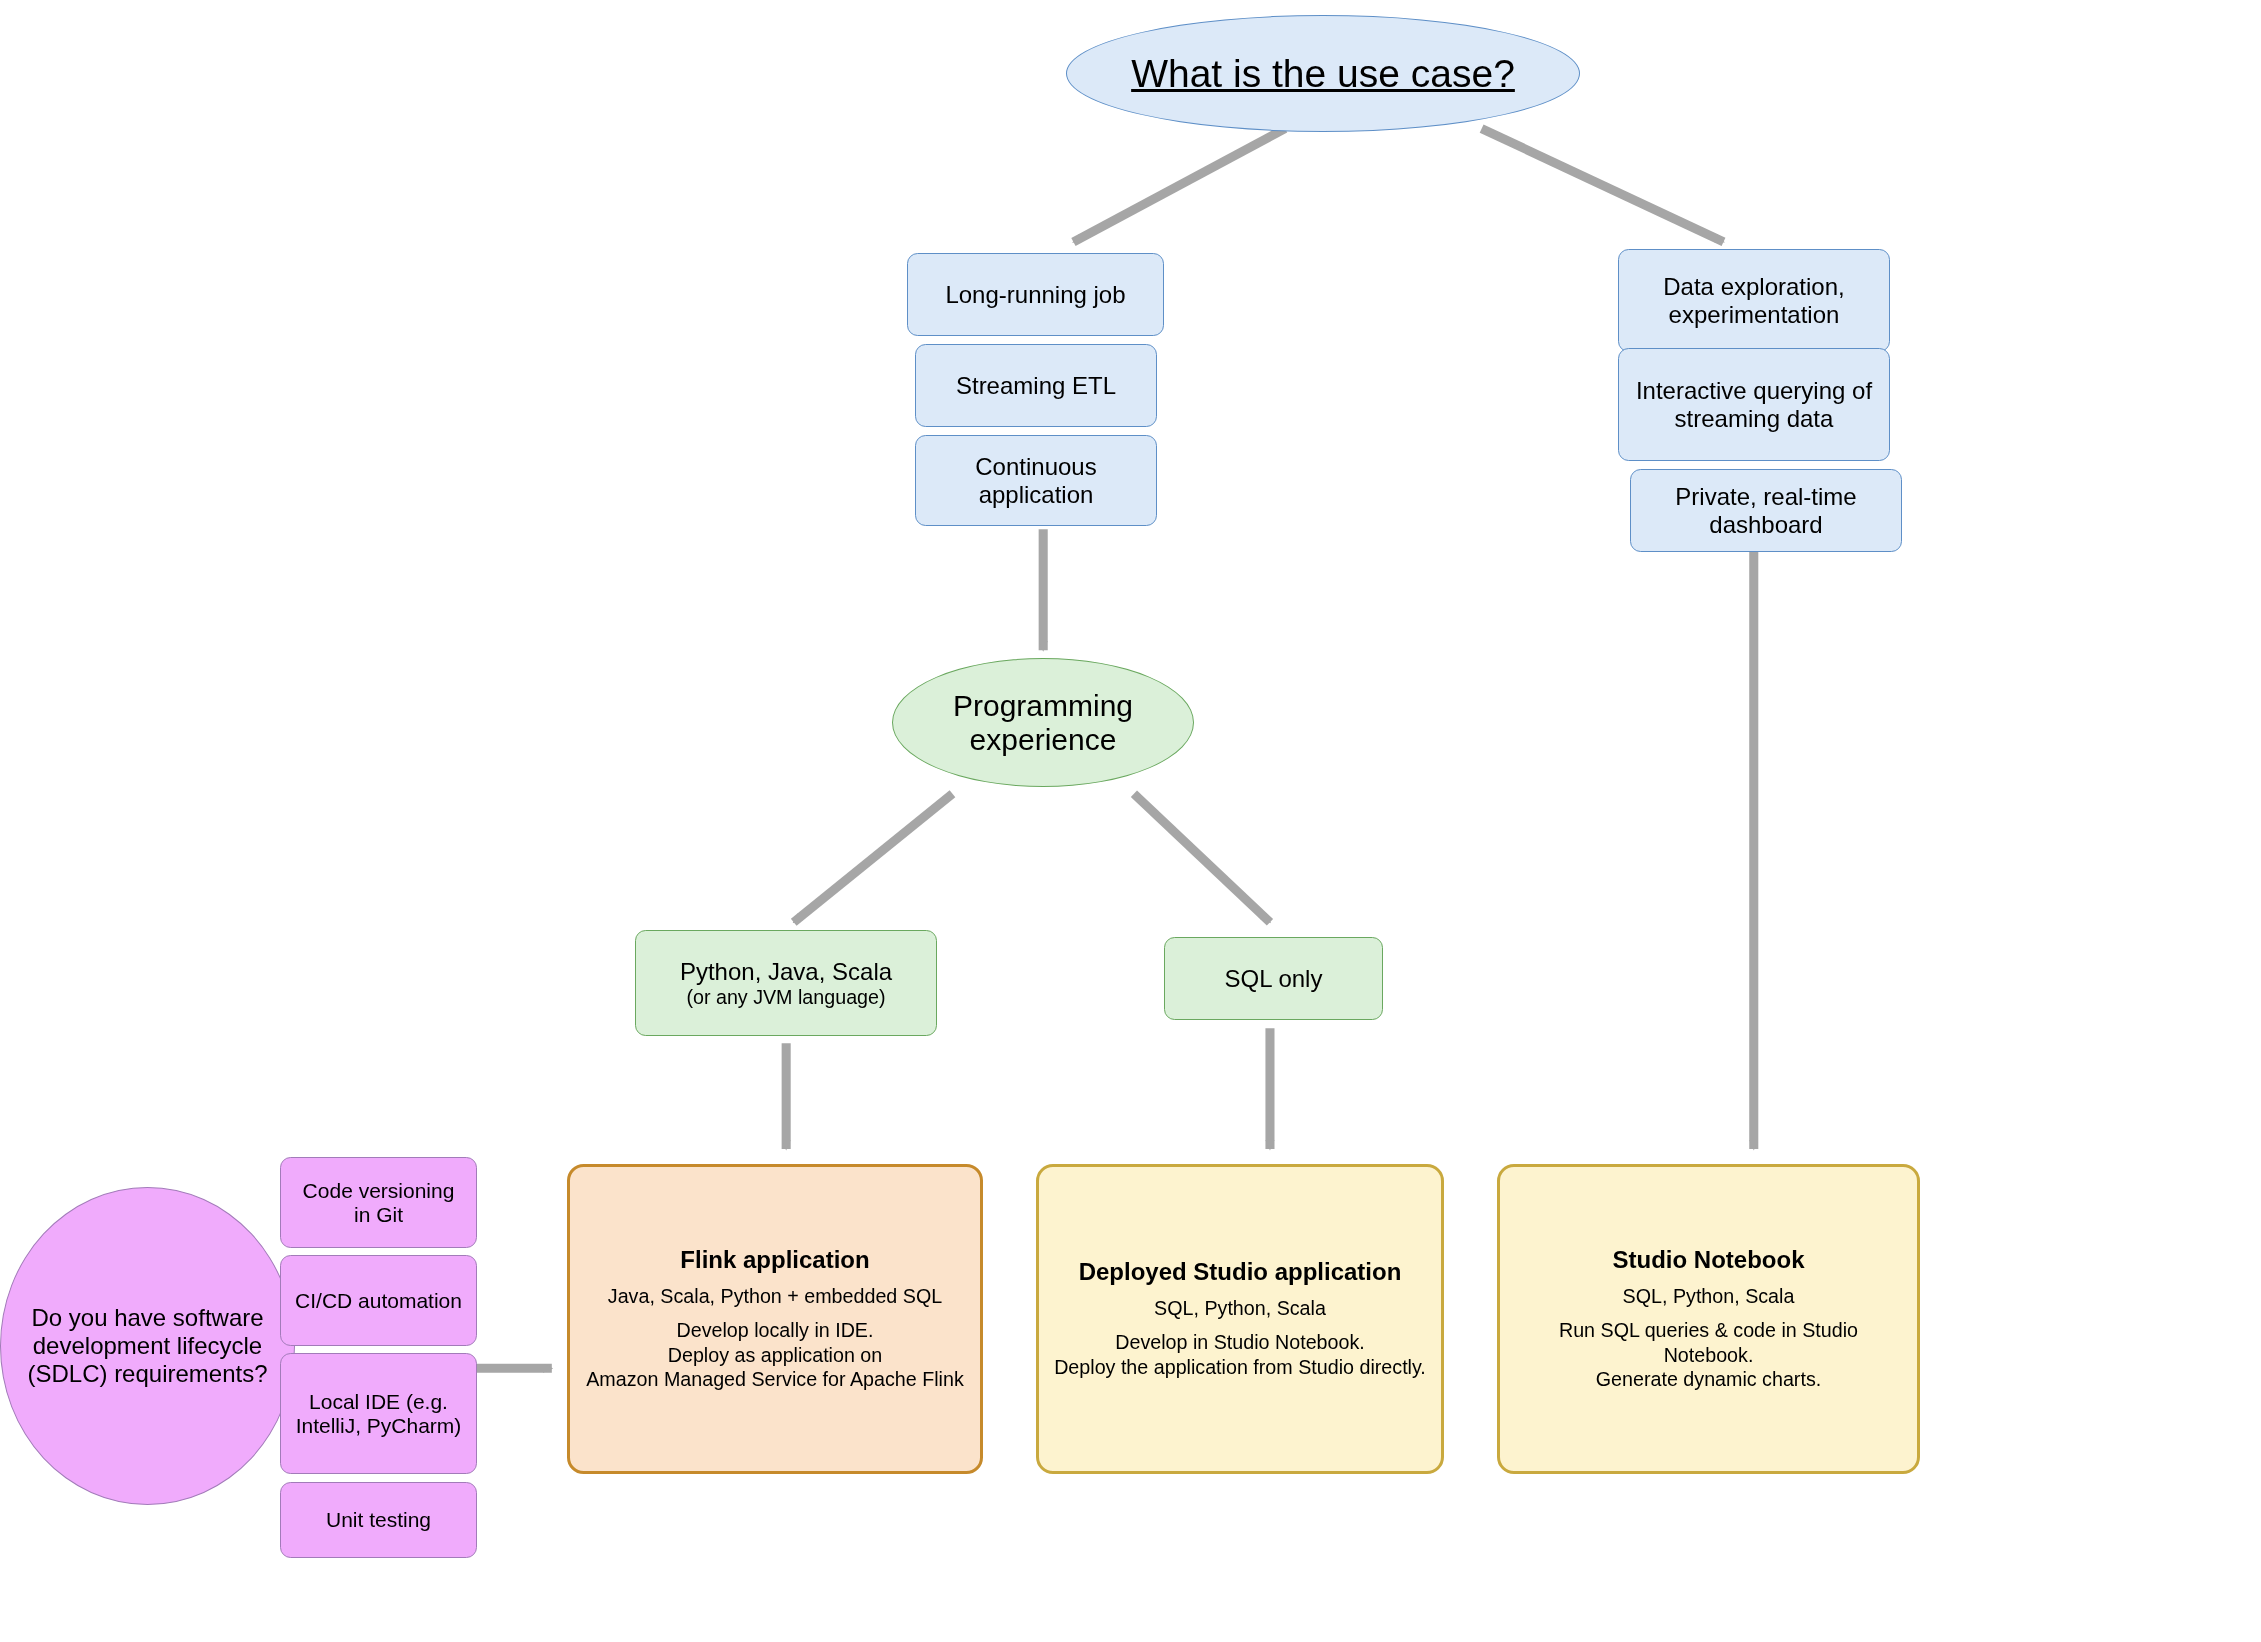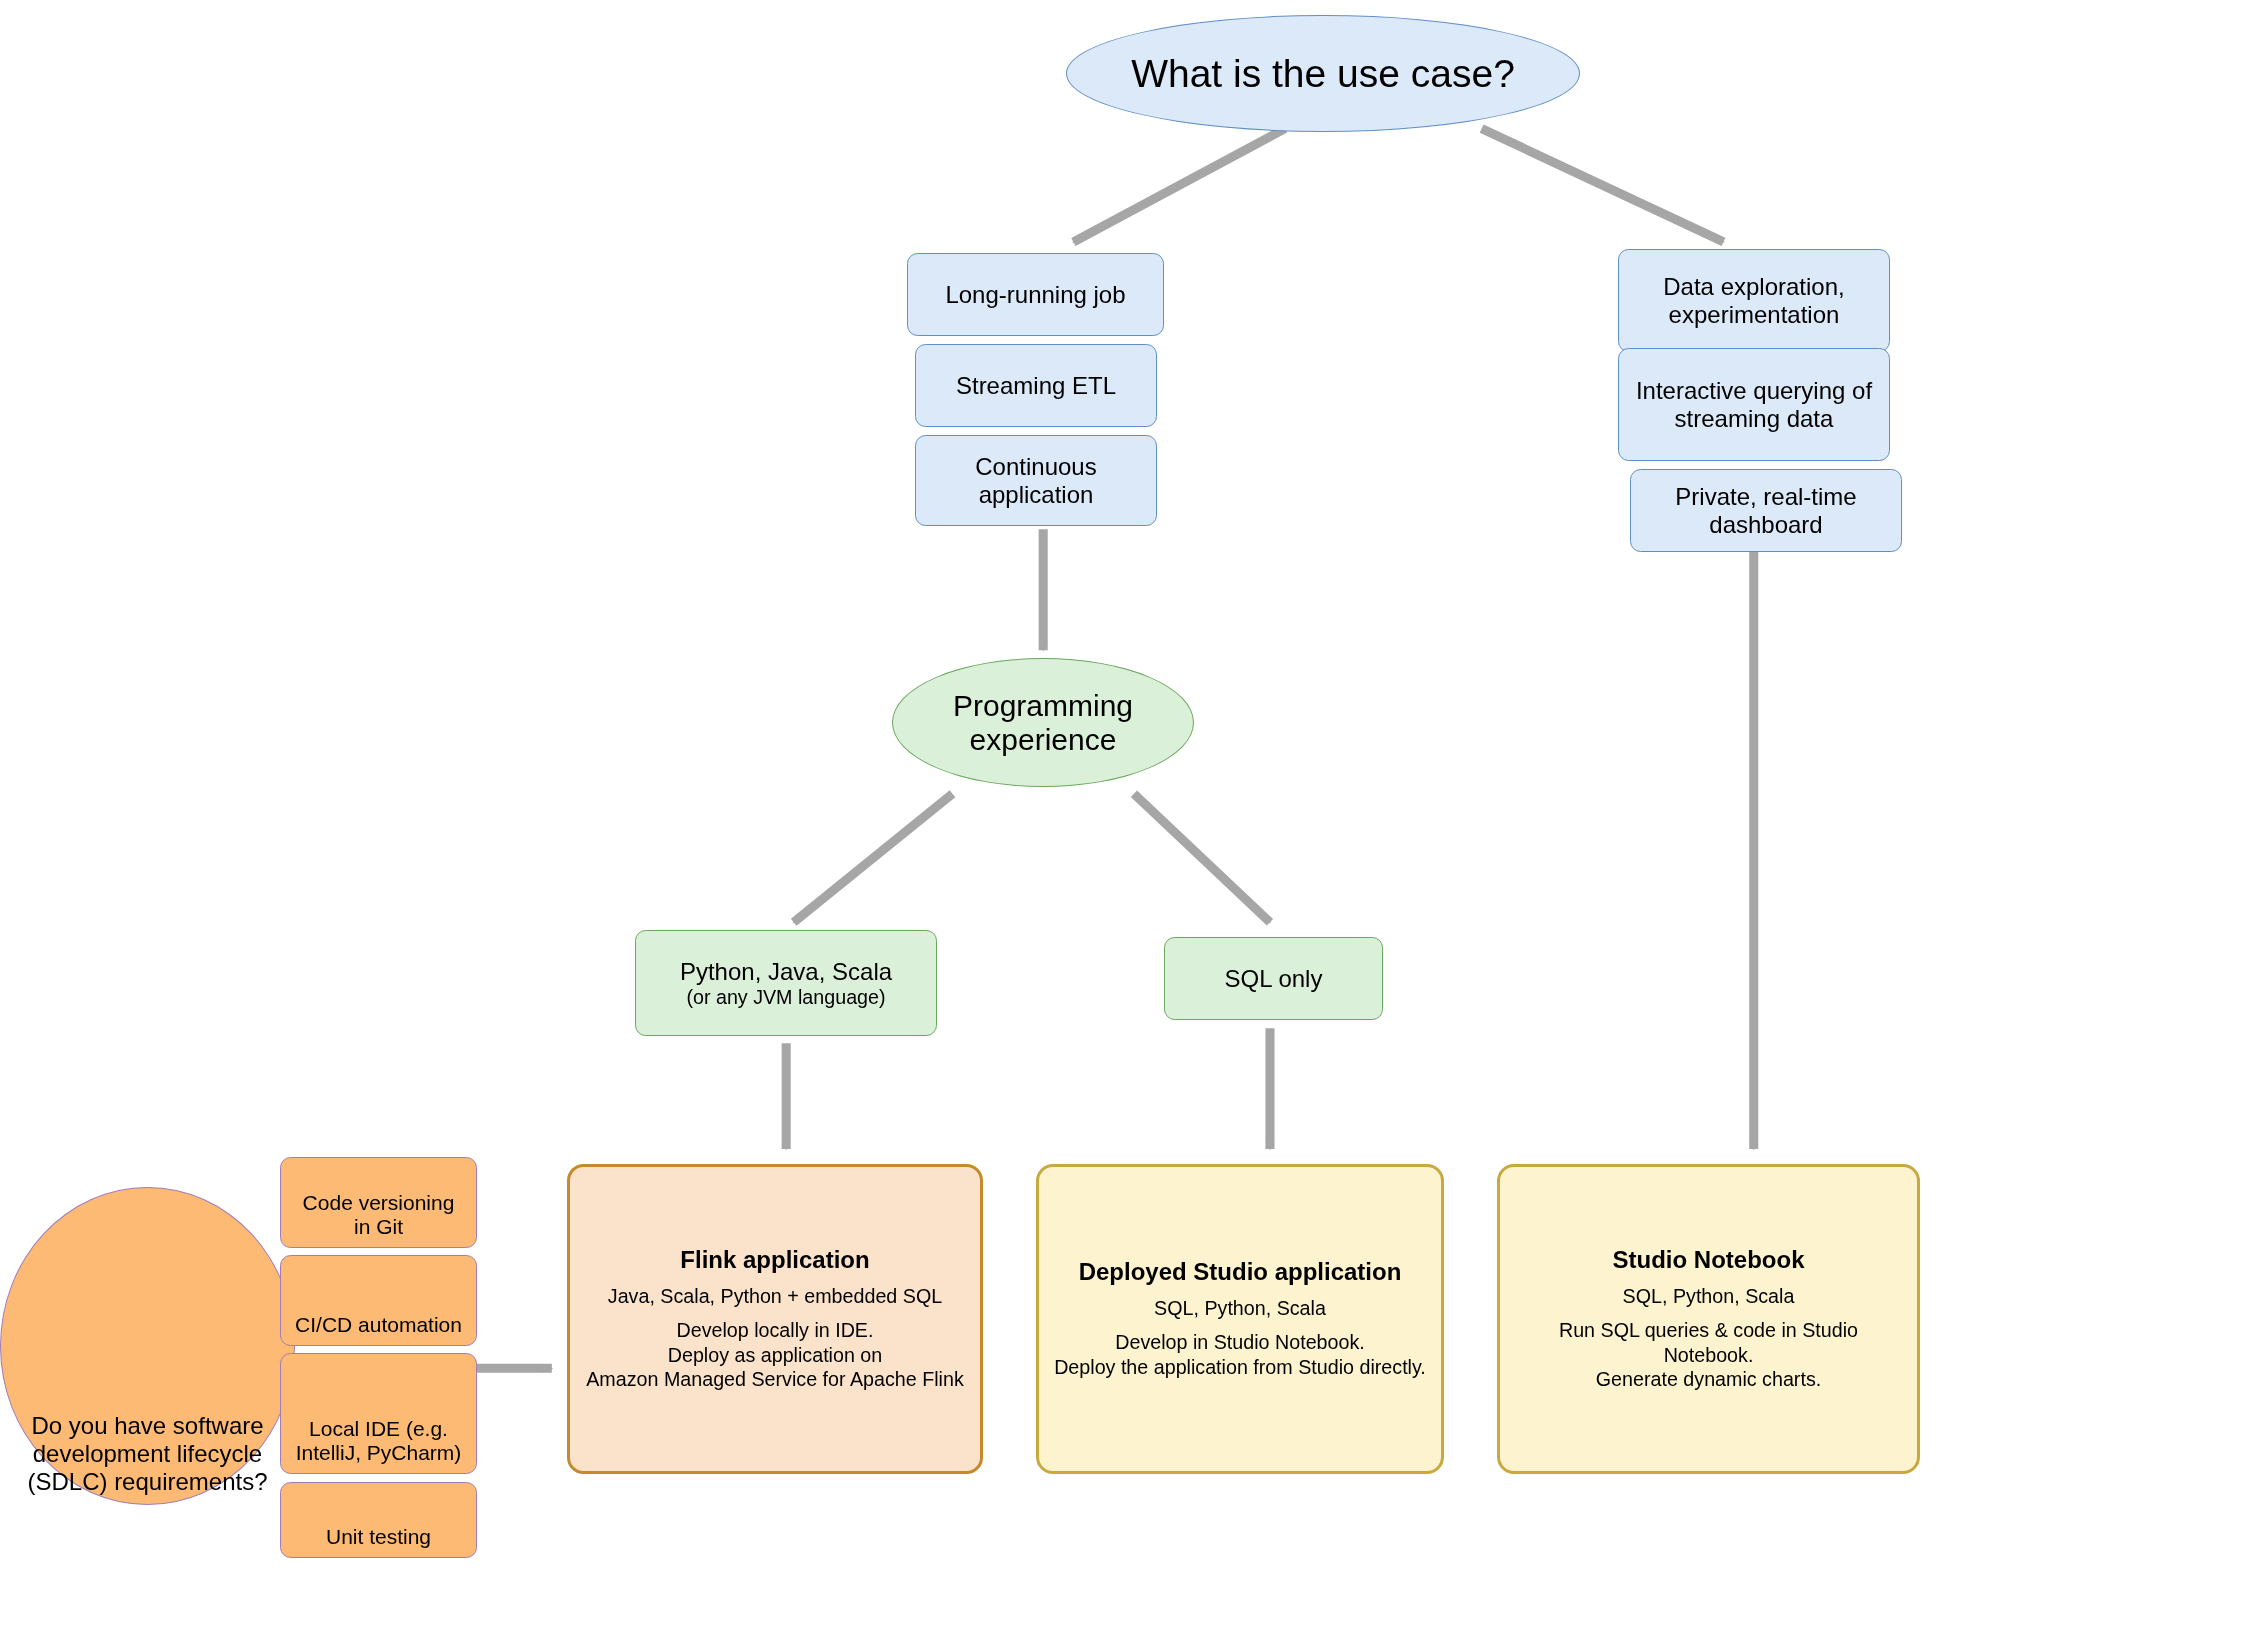--- a/index.html
+++ b/index.html
@@ -25,21 +25,21 @@
       border-radius: 50%;
     }
     .rect {
       border-radius: 10.6px;
     }
     .rect-big {
       border-radius: 16.6px;
     }
     .blue-fill { background: #dce9f8; border-color: #5e8fc7; }
     .green-fill { background: #dbf0d9; border-color: #6aa85f; }
-    .purple-fill { background: #fdba74; border-color: #a27bb9; justify-content: flex-end; }
+    .purple-fill { background: #f0abfc; border-color: #a27bb9; }
     .peach-fill { background: #fbe3cb; border-color: #c68a2b; border-width: 3px; }
     .yellow-fill { background: #fdf3cf; border-color: #c9a93e; border-width: 3px; border-radius: 17px; }
     .t-xl { font-size: 39px; }
     .t-lg { font-size: 30px; }
     .t-md { font-size: 24px; }
     .t-sm { font-size: 21px; }
     .t-xs { font-size: 19.7px; }
     svg.arrows {
       position: absolute;
       top: 0; left: 0;
@@ -67,21 +67,21 @@
     <line x1="1380" y1="700" x2="1380" y2="860"></line>
     <line x1="1260" y1="1050" x2="1050" y2="1220"></line>
     <line x1="1500" y1="1050" x2="1680" y2="1220"></line>
     <line x1="1040" y1="1380" x2="1040" y2="1520"></line>
     <line x1="1680" y1="1360" x2="1680" y2="1520"></line>
     <line x1="2320" y1="720" x2="2320" y2="1520"></line>
     <line x1="620" y1="1810" x2="730" y2="1810"></line>
   </g>
 </svg>
 
-<div class="node ellipse blue-fill" style="left:1066px; top:15px; width:514px; height:117px;">
+<div class="node ellipse blue-fill" style="left:1066px; top:15px; width:514px; height:117px;text-decoration:underline;">
   <span class="t-xl">What is the use case?</span>
 </div>
 
 <div class="node rect blue-fill" style="left:907px; top:253px; width:257px; height:83px;">
   <span class="t-md">Long-running job</span>
 </div>
 <div class="node rect blue-fill" style="left:915px; top:344px; width:242px; height:83px;">
   <span class="t-md">Streaming ETL</span>
 </div>
 <div class="node rect blue-fill" style="left:915px; top:435px; width:242px; height:91px;">

